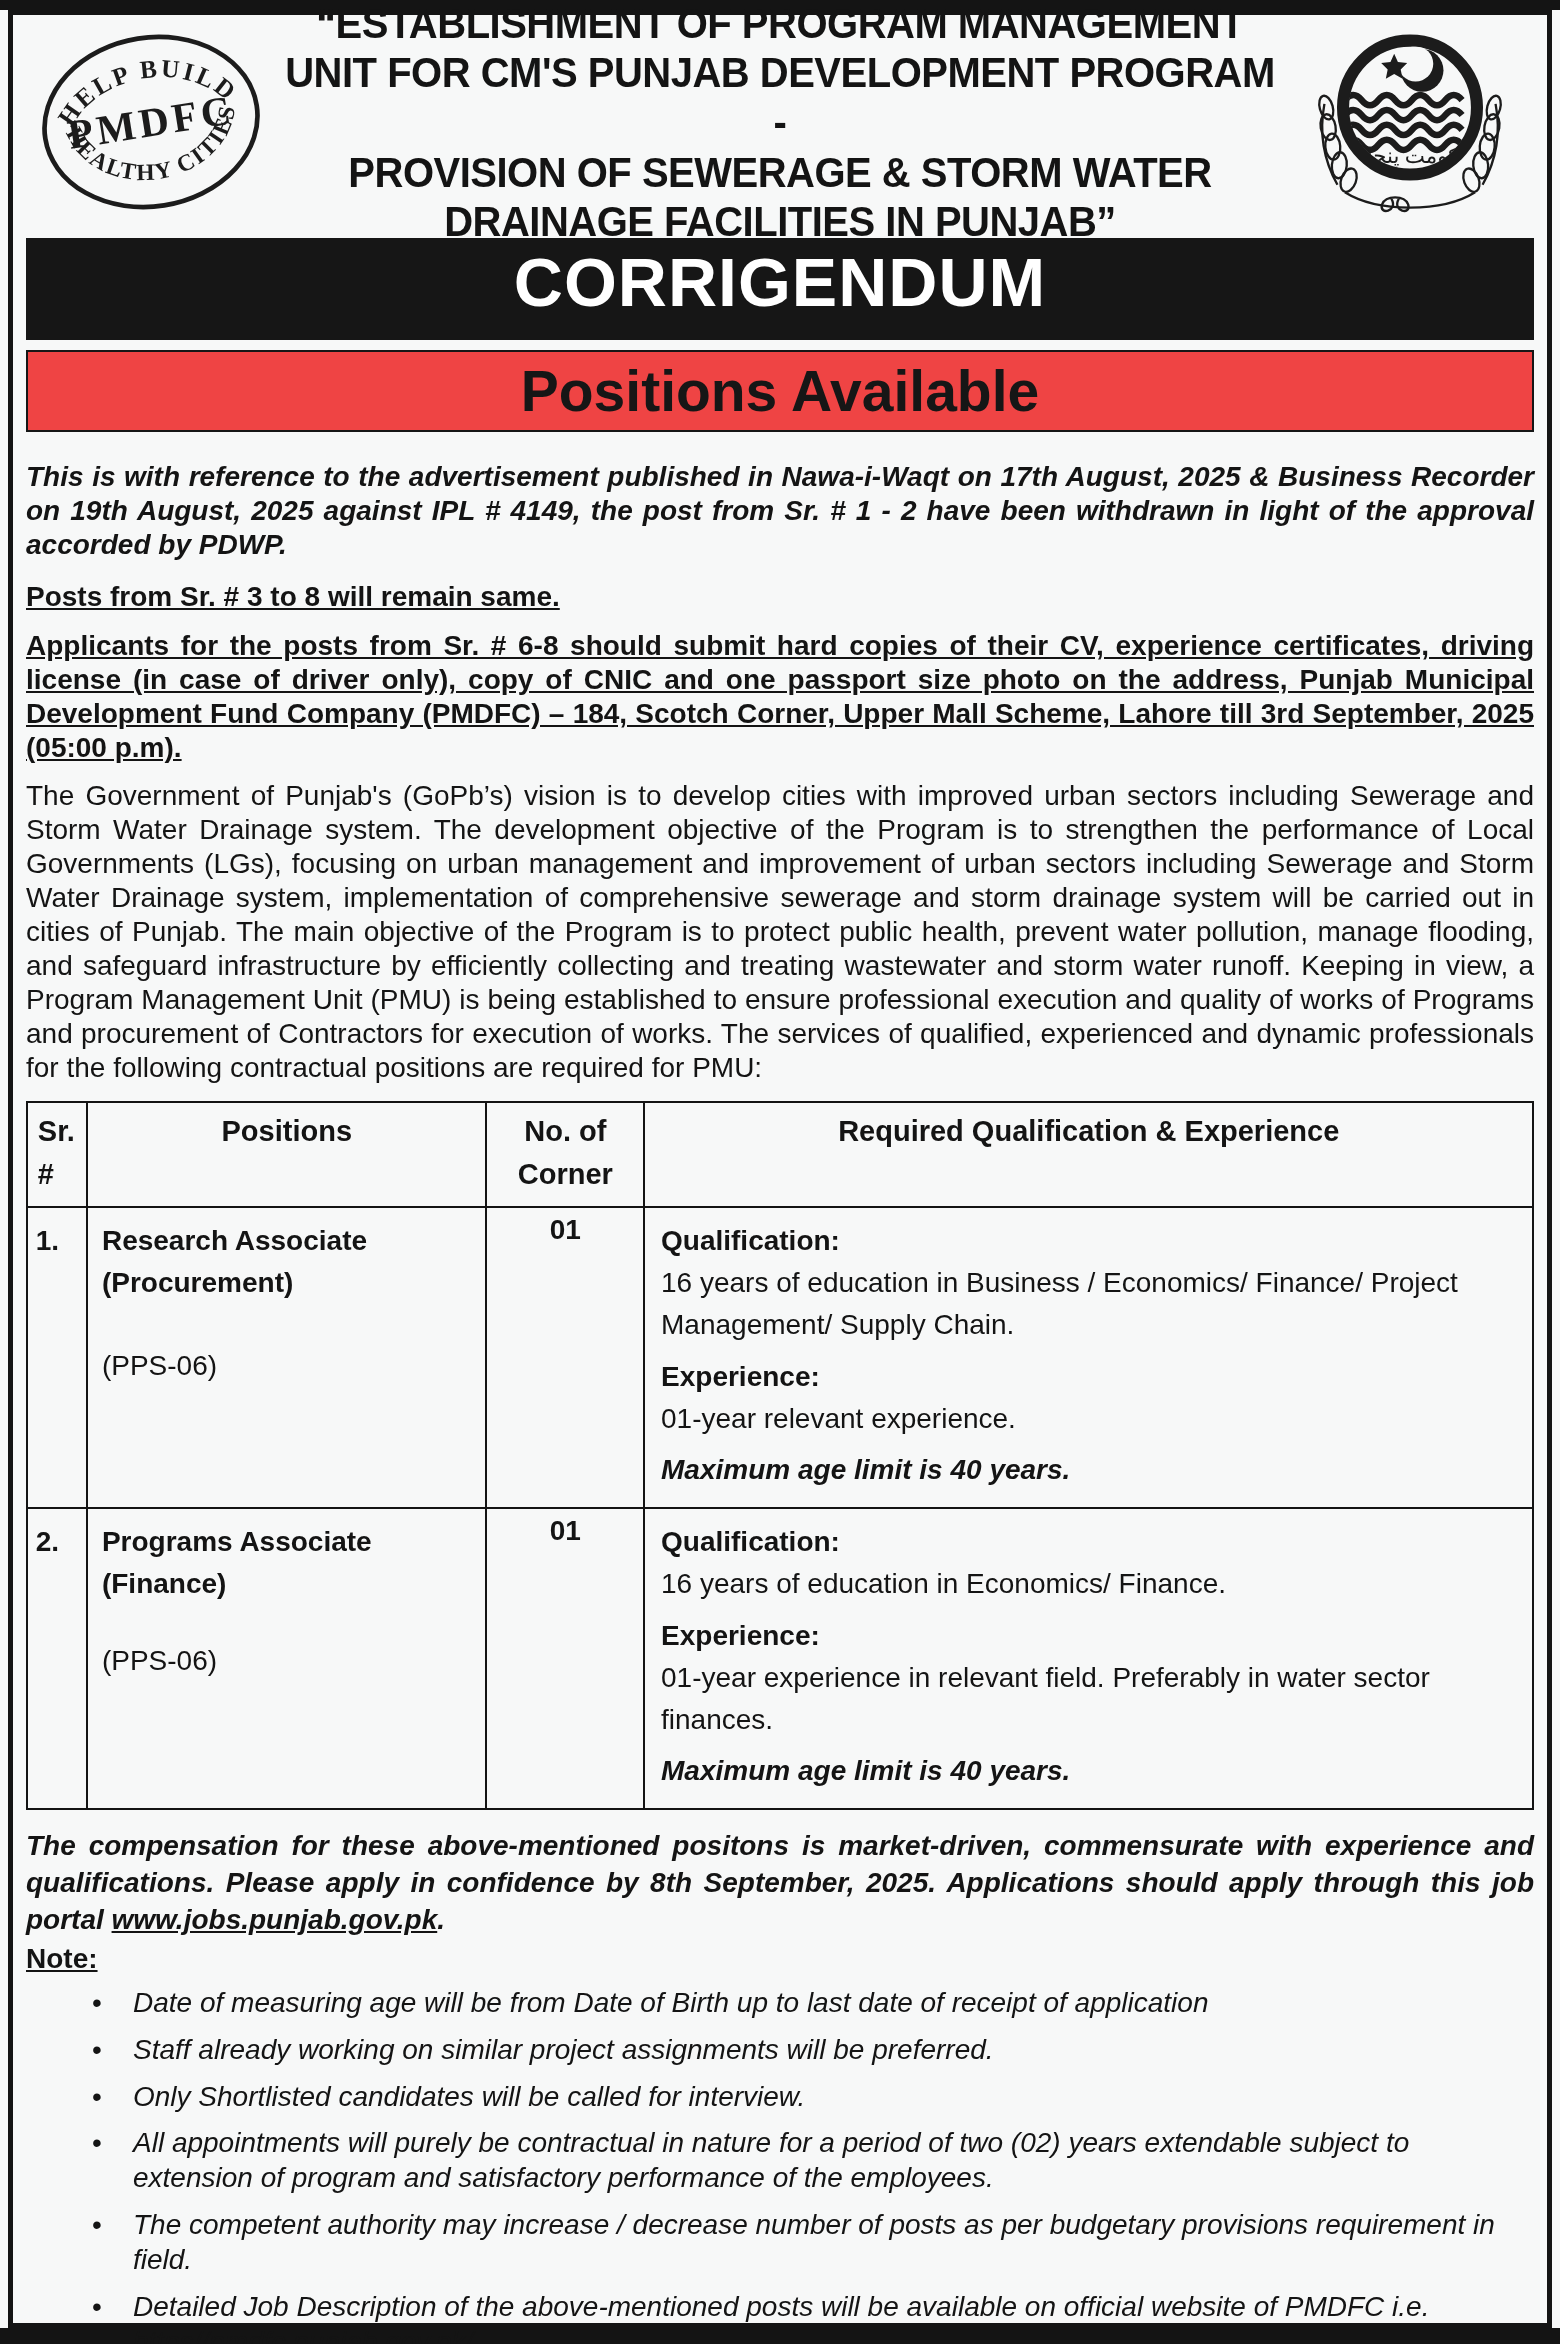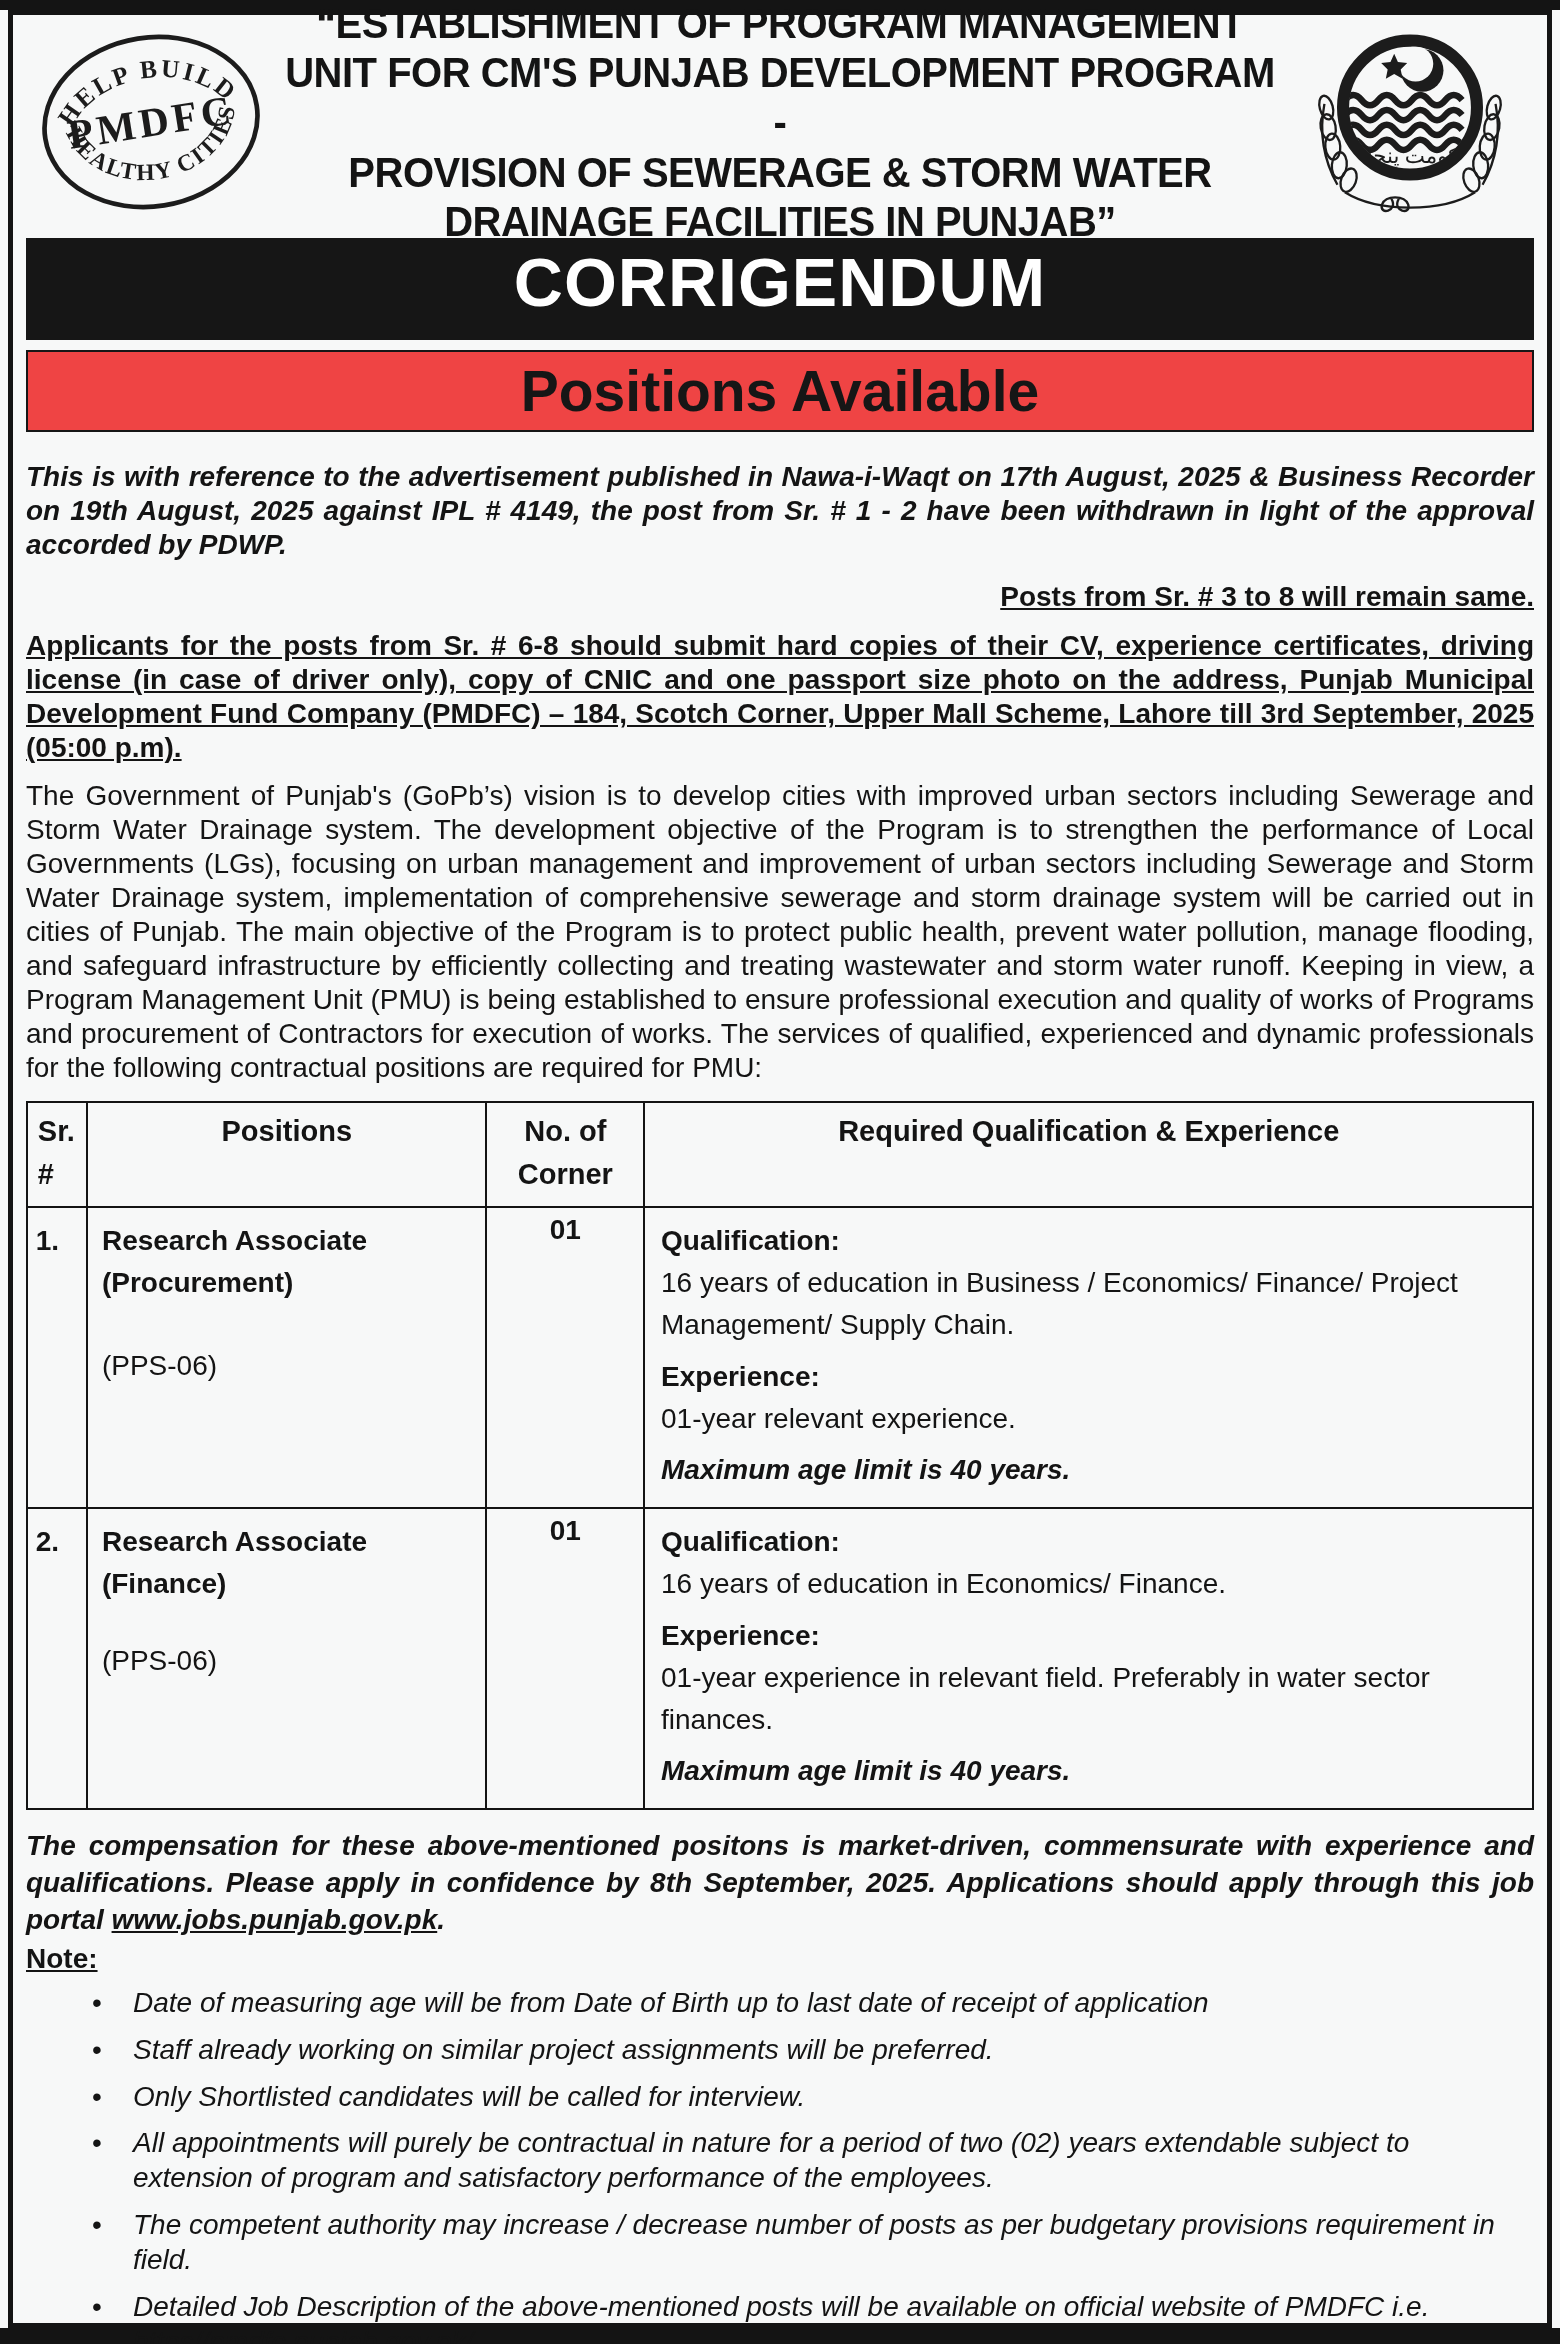--- a/index.html
+++ b/index.html
@@ -21,21 +21,21 @@
   
   .banner-black{margin-top:11.7px;background:#161616;color:#ffffff;text-align:center;
     font-size:68px;font-weight:bold;height:102px;line-height:88px;letter-spacing:1px;transform-origin:center;}
   .banner-gray{margin-top:9.8px;background:#ef4444;border:2.9px solid #161616;color:#161616;text-align:center;
     font-size:57px;font-weight:bold;height:78px;line-height:78px;}
 
   
   p{margin:0;}
   .para{font-size:28px;line-height:34px;text-align:justify;}
   .ref{margin-top:28px;font-weight:bold;font-style:italic;}
-  .posts-same{margin-top:17.6px;font-weight:bold;text-decoration:underline;text-align:right;}
+  .posts-same{margin-top:17.6px;font-weight:bold;text-decoration:underline;text-align:left;}
   .applicants{margin-top:15.6px;font-weight:bold;text-decoration:underline;}
   .vision{margin-top:13.7px;line-height:34px;}
 
   
   table.jobs{width:100%;border-collapse:collapse;margin-top:15.6px;border:2.9px solid #141414;}
   table.jobs th, table.jobs td{border:2px solid #141414;vertical-align:top;}
   table.jobs th{font-size:29px;font-weight:bold;white-space:pre-line;padding:7.8px 9.8px 9.8px;line-height:43px;}
   th.h-sr{text-align:left;width:4%;}
   th.h-pos{width:26.5%;text-align:center;}
   th.h-slots{width:10.5%;text-align:center;}
@@ -180,21 +180,21 @@
           <p class="q-label">Qualification:</p>
           <p>16 years of education in Business / Economics/ Finance/ Project Management/ Supply Chain.</p>
           <p class="q-label q-gap">Experience:</p>
           <p>01-year relevant experience.</p>
           <p class="age">Maximum age limit is 40 years.</p>
         </td>
       </tr>
       <tr class="row2">
         <td class="c-sr">2.</td>
         <td class="c-pos">
-          <div class="pos-name">Research Associate (Finance)</div>
+          <div class="pos-name">Programs Associate (Finance)</div>
           <div class="pos-grade" style="margin-top:35px;">(PPS-06)</div>
         </td>
         <td class="c-slots">01</td>
         <td class="c-req">
           <p class="q-label">Qualification:</p>
           <p>16 years of education in Economics/ Finance.</p>
           <p class="q-label q-gap">Experience:</p>
           <p>01-year experience in relevant field. Preferably in water sector finances.</p>
           <p class="age">Maximum age limit is 40 years.</p>
         </td>

